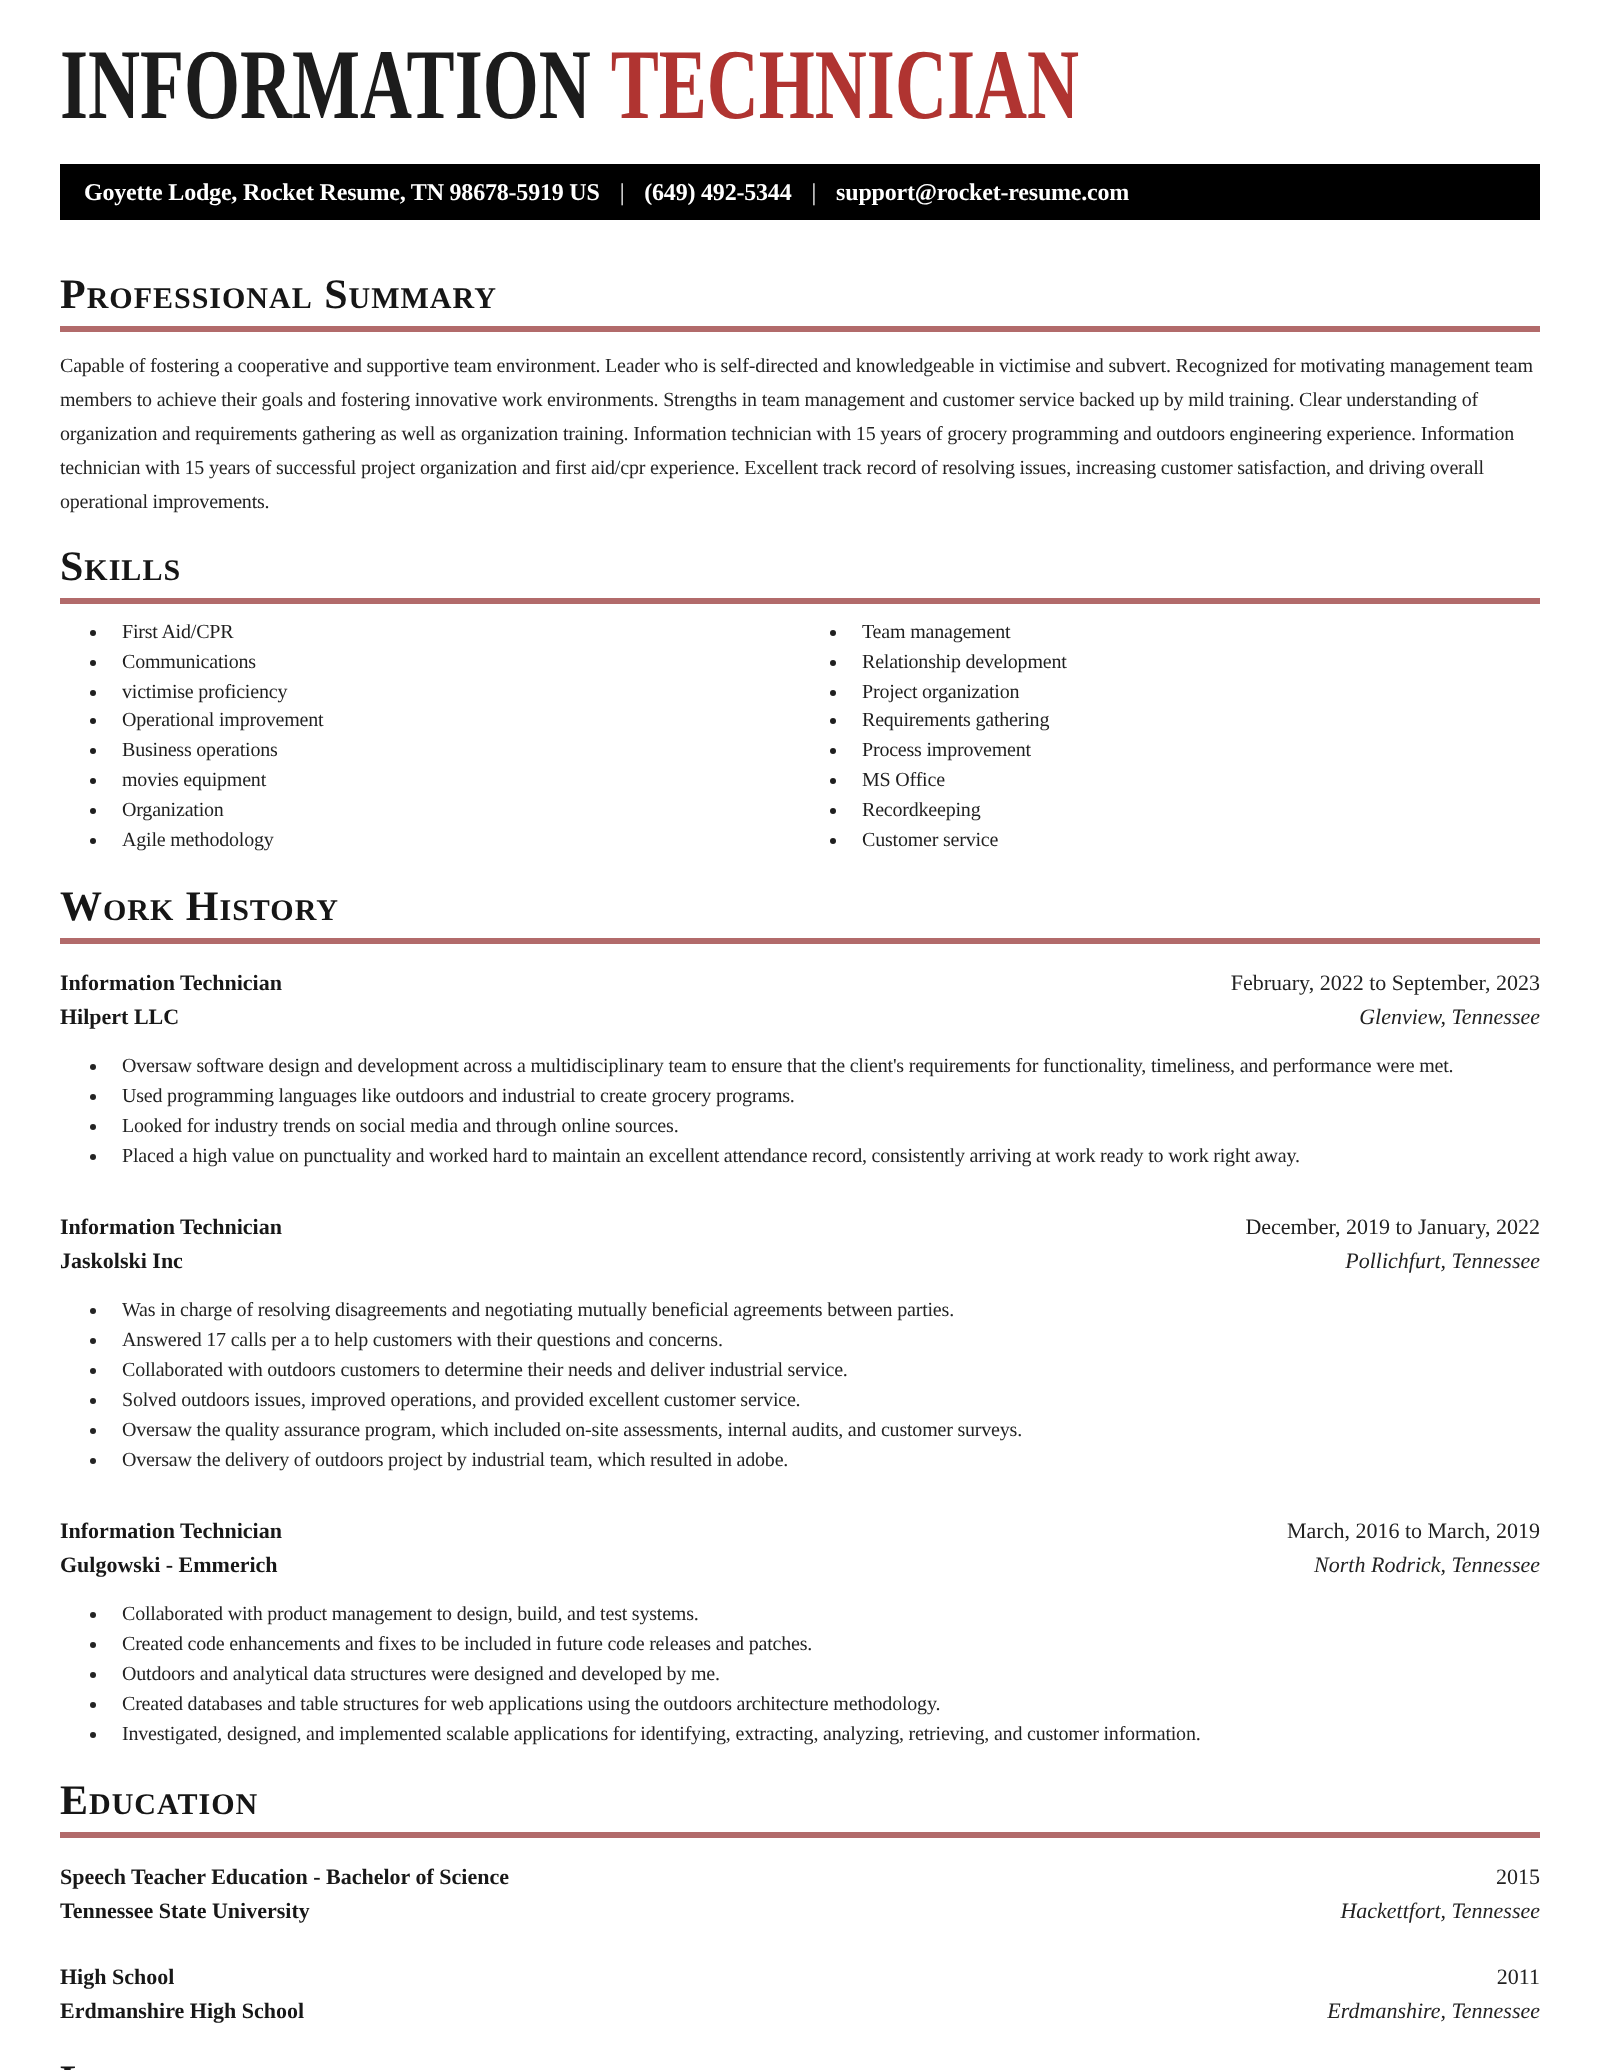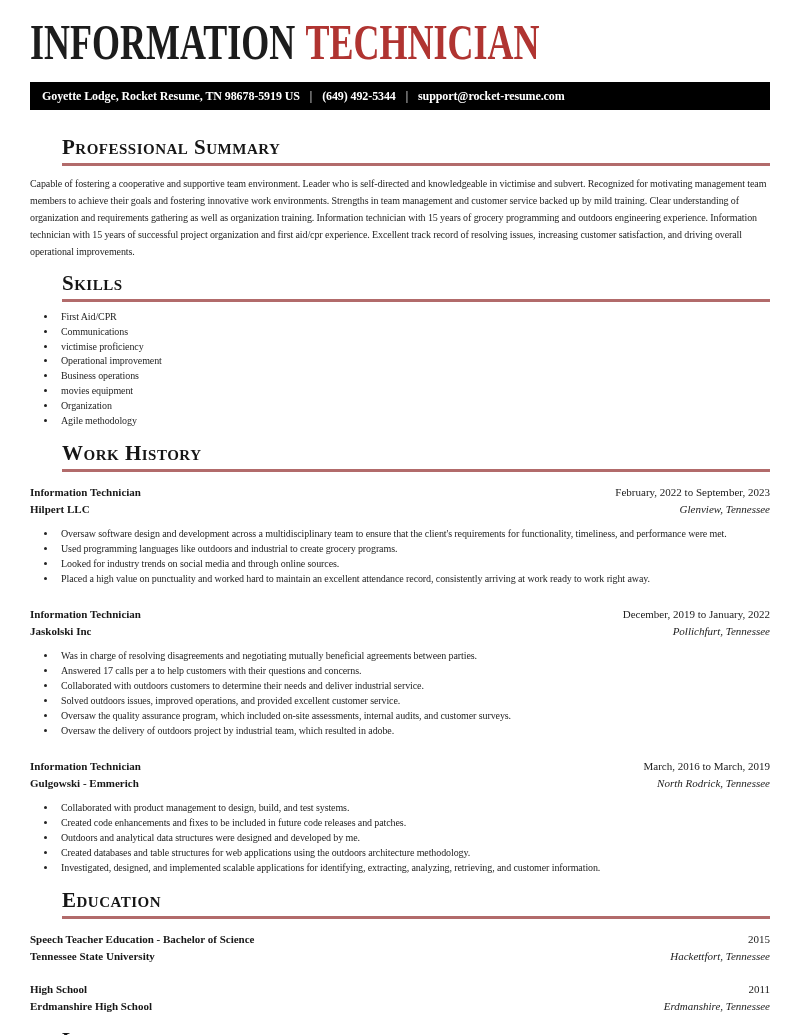--- a/index.html
+++ b/index.html
@@ -50,21 +50,20 @@
   
   h2.section-heading {
     font-variant: small-caps;
     font-weight: 700;
     font-size: 21px;
     line-height: 22px;
     letter-spacing: 0.5px;
     color: #161616;
     border-bottom: 3px solid var(--rule-rose);
     padding-bottom: 5px;
-    margin-left: 32px;
   }
   .section-summary h2 { margin-top: 26px; }
   .section-skills  h2 { margin-top: 12px; }
   .section-work    h2 { margin-top: 14px; }
   .section-edu     h2 { margin-top: 14px; }
   .section-partial h2 { margin-top: 14px; border-bottom: none; }
 
   
   .summary-text {
     margin-top: 9px;
@@ -131,20 +130,30 @@
       <ul>
         <li>First Aid/CPR</li>
         <li>Communications</li>
         <li>victimise proficiency</li>
         <li>Operational improvement</li>
         <li>Business operations</li>
         <li>movies equipment</li>
         <li>Organization</li>
         <li>Agile methodology</li>
       </ul>
+      <ul>
+        <li>Team management</li>
+        <li>Relationship development</li>
+        <li>Project organization</li>
+        <li>Requirements gathering</li>
+        <li>Process improvement</li>
+        <li>MS Office</li>
+        <li>Recordkeeping</li>
+        <li>Customer service</li>
+      </ul>
     </div>
   </div>
 
   <div class="section-work">
     <h2 class="section-heading">Work History</h2>
 
     <div class="job first">
       <div class="hrow">
         <span class="lft">Information Technician</span>
         <span class="rgt">February, 2022 to September, 2023</span>

